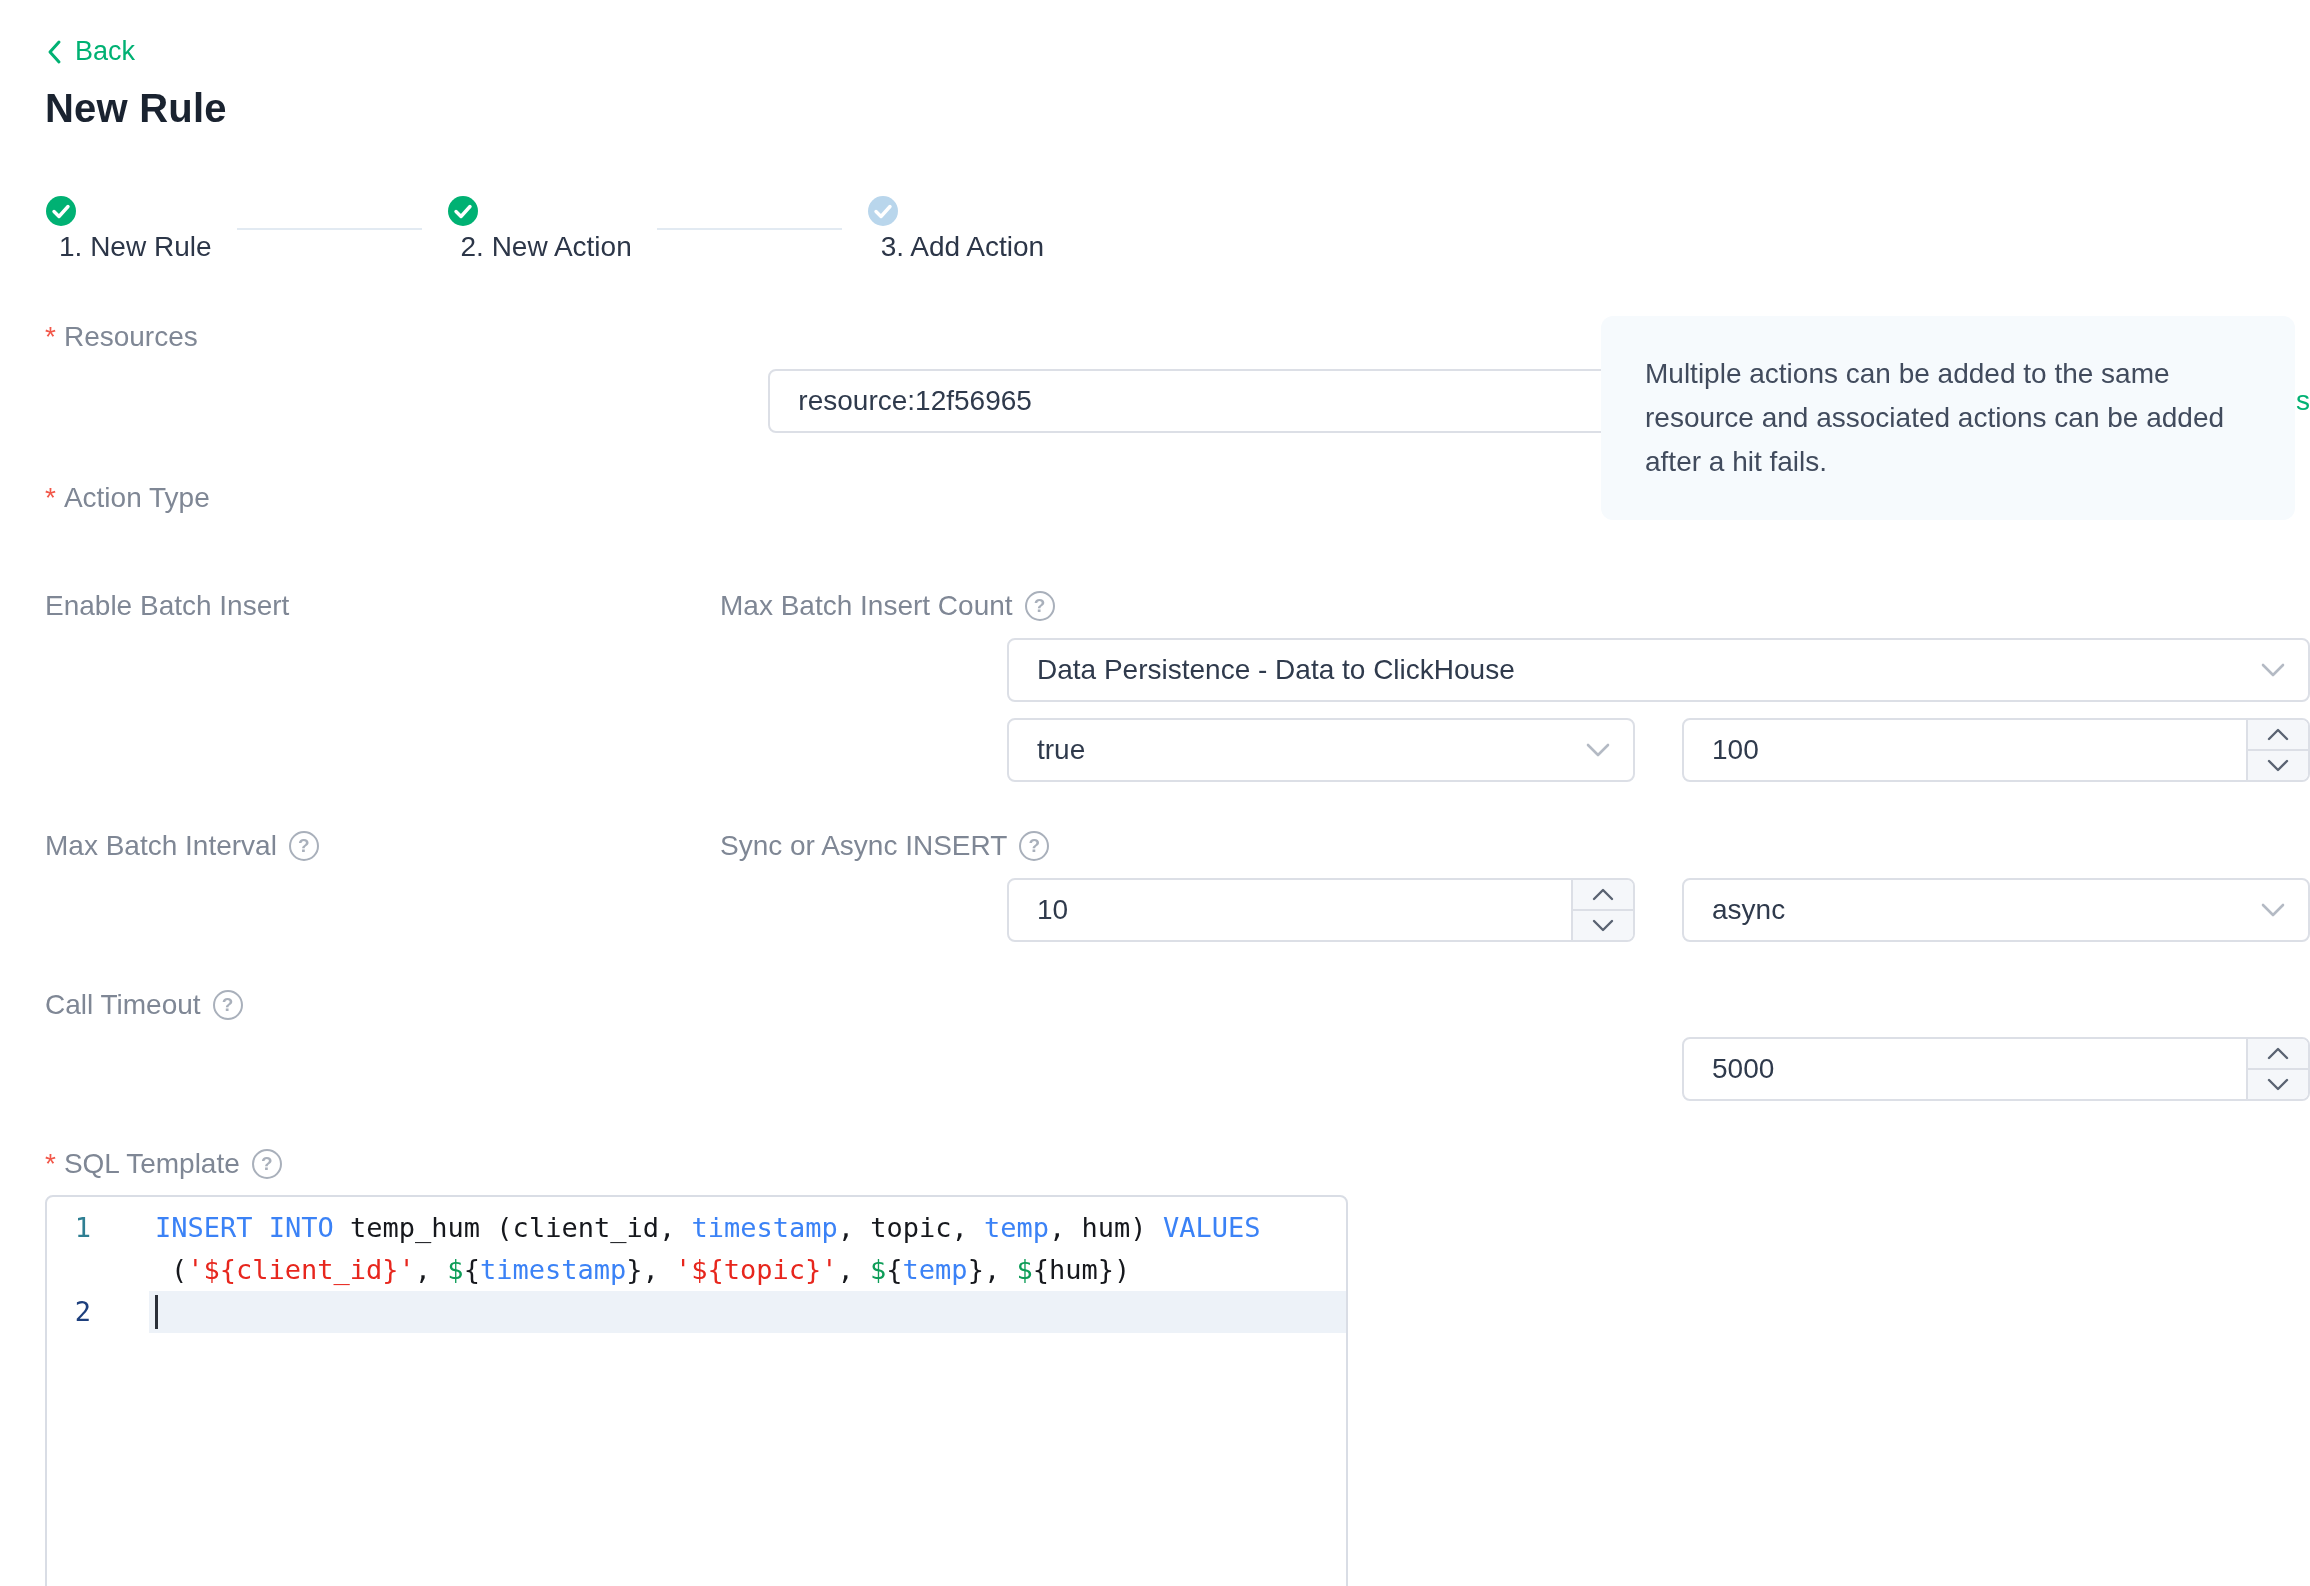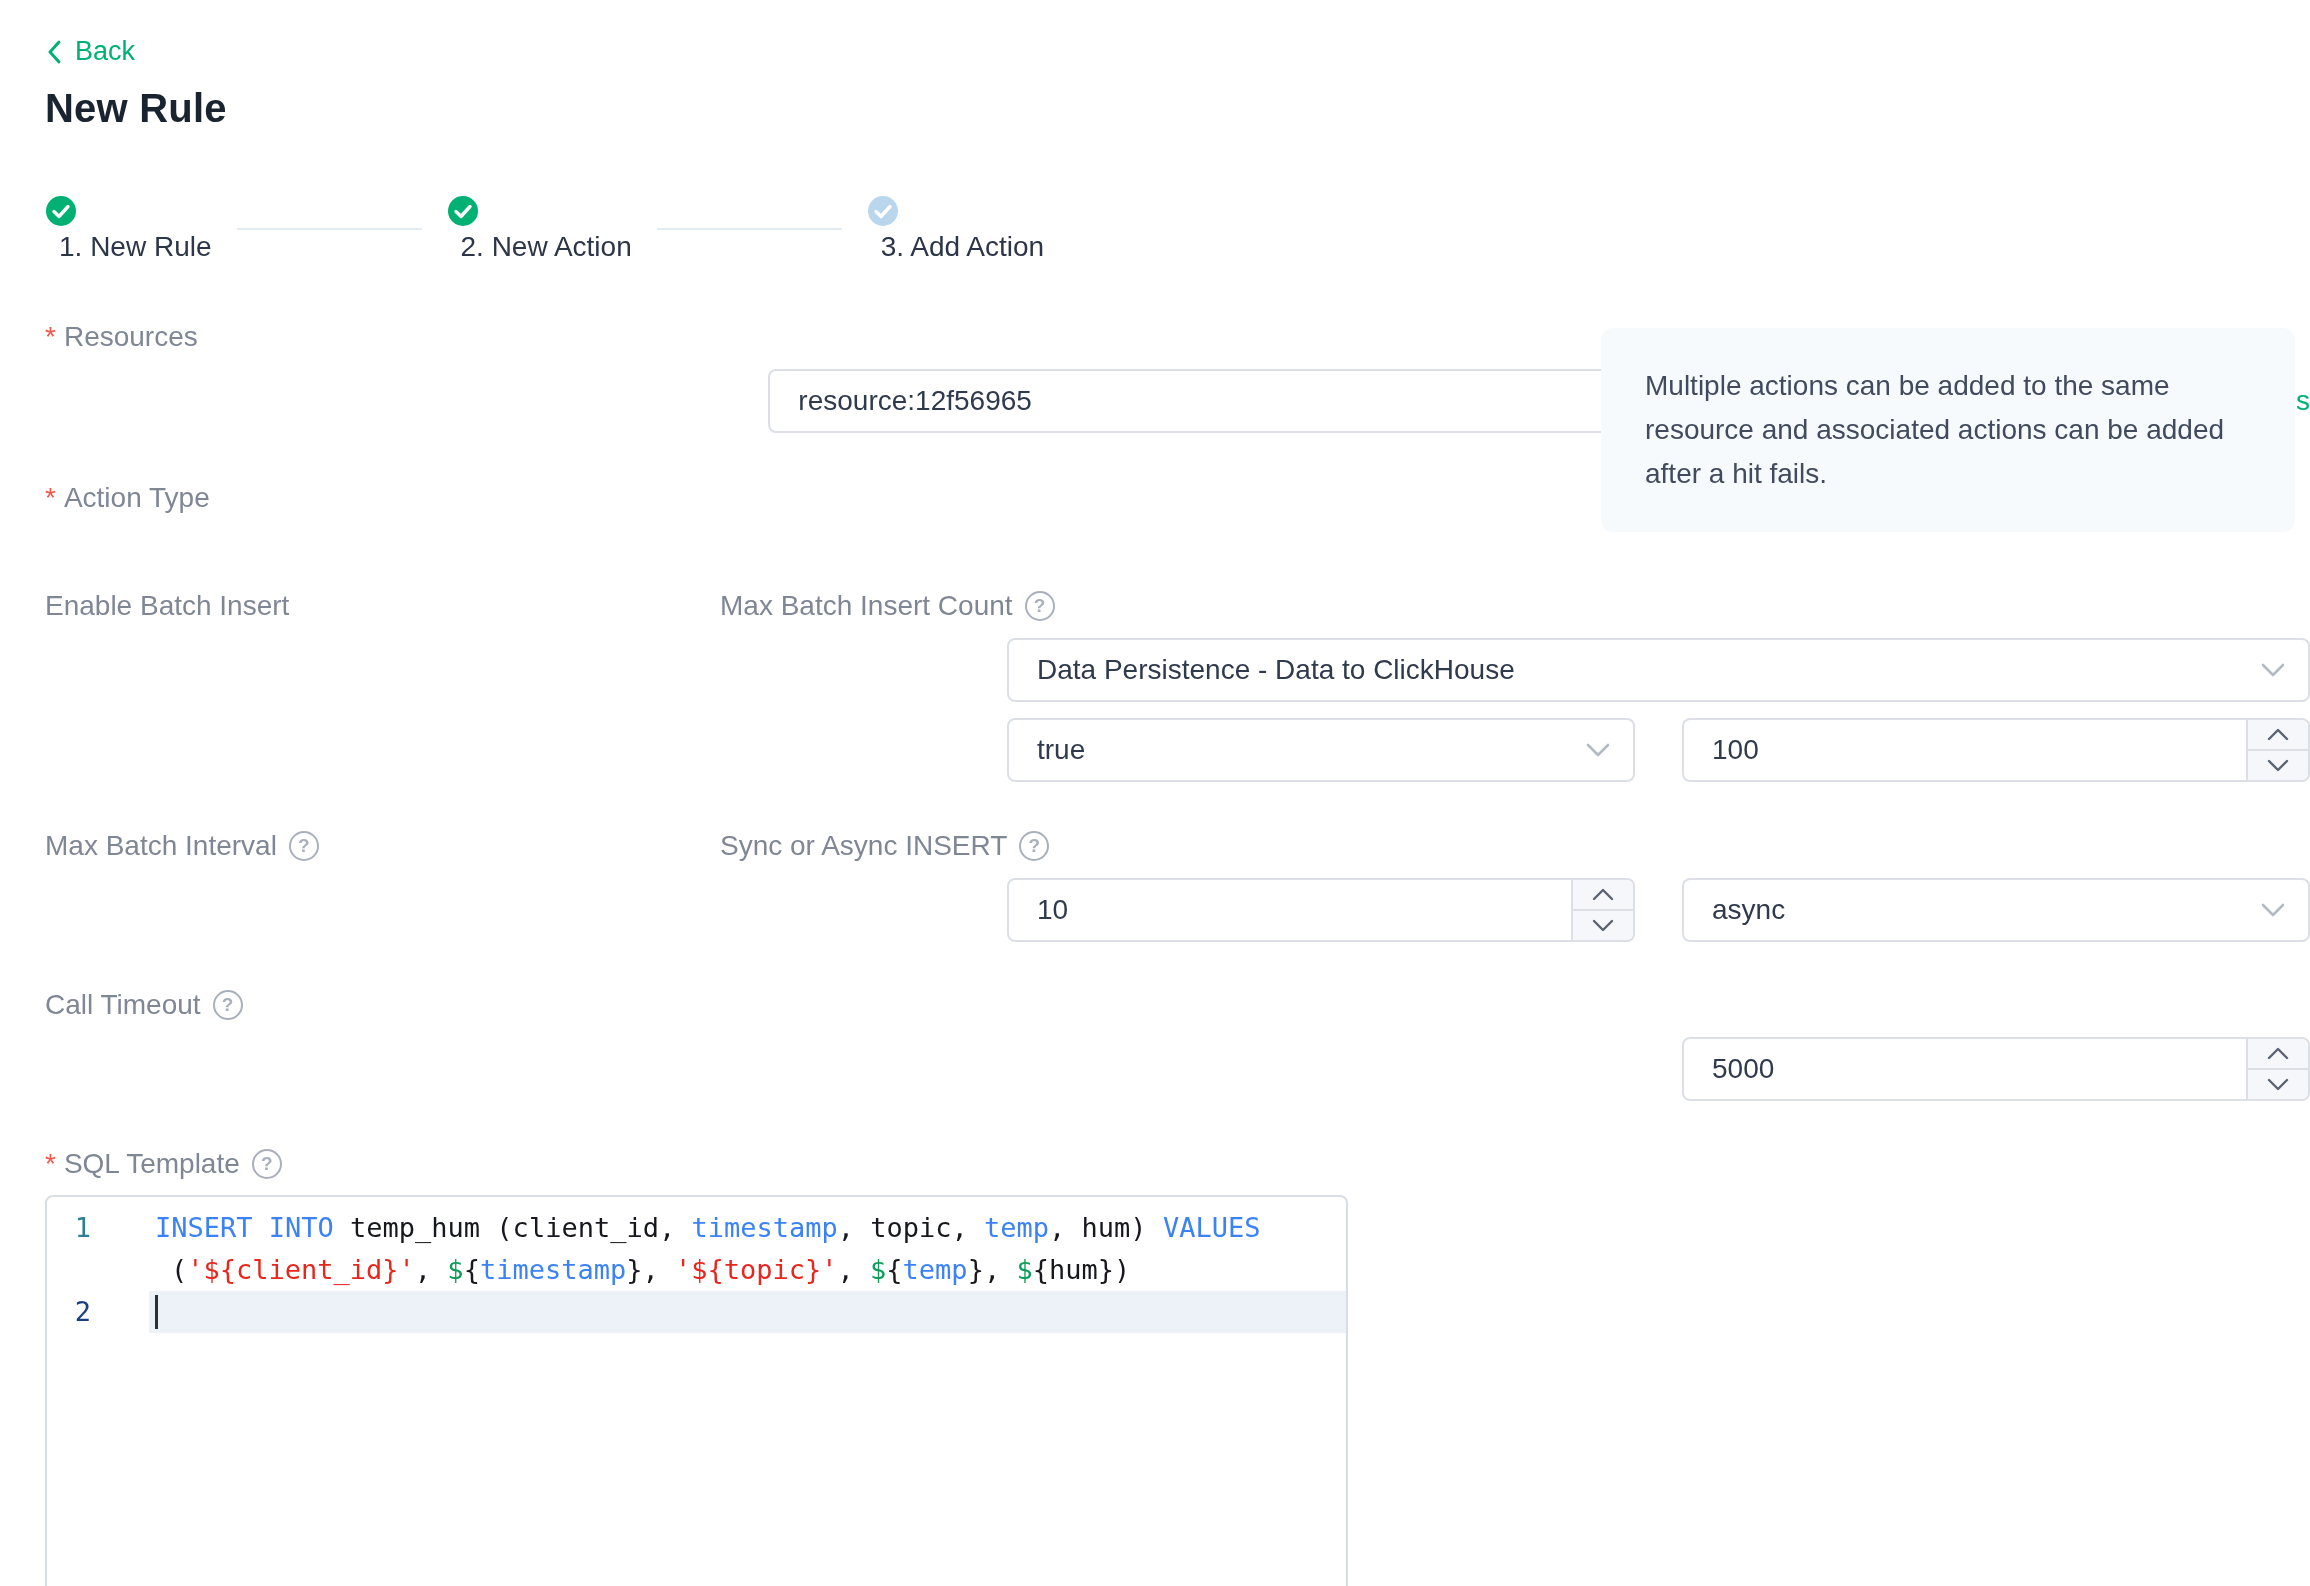--- a/index.html
+++ b/index.html
@@ -48,21 +48,21 @@
   .mt-ctl { margin-top:16px;justify-content:flex-end; }
   .mt-label-2 { margin-top:49px; }
   .mt-label-3 { margin-top:76px; }
   .mt-label-4 { margin-top:48px; }
   .mt-label-5 { margin-top:47px; }
 
   
   .other-link { margin-left:27px; color:#00b173; font-size:28px; cursor:pointer; white-space:nowrap; }
 
   
-  .info-box { position:absolute; left:1601px; top:328px; width:694px; background:#f6fafd;
+  .info-box { position:absolute; left:1601px; top:316px; width:694px; background:#f6fafd;
     border-radius:12px; padding:36px 44px; }
   .info-box .txt { font-size:28px; line-height:44px; color:#414b5d; }
 
   
   .editor { margin-top:15px; width:1303px; height:404px; border:2px solid #d9dde5; border-radius:8px;
     padding-top:10px; font-family:"DejaVu Sans Mono", monospace; font-size:27px; line-height:42px;
     background:#fff; overflow:hidden; cursor:text; }
   .erow { display:flex; }
   .enum { flex:0 0 102px; padding-right:58px; text-align:right; color:#8a93a2; }
   .enum.n1 { color:#2f7f93; }

